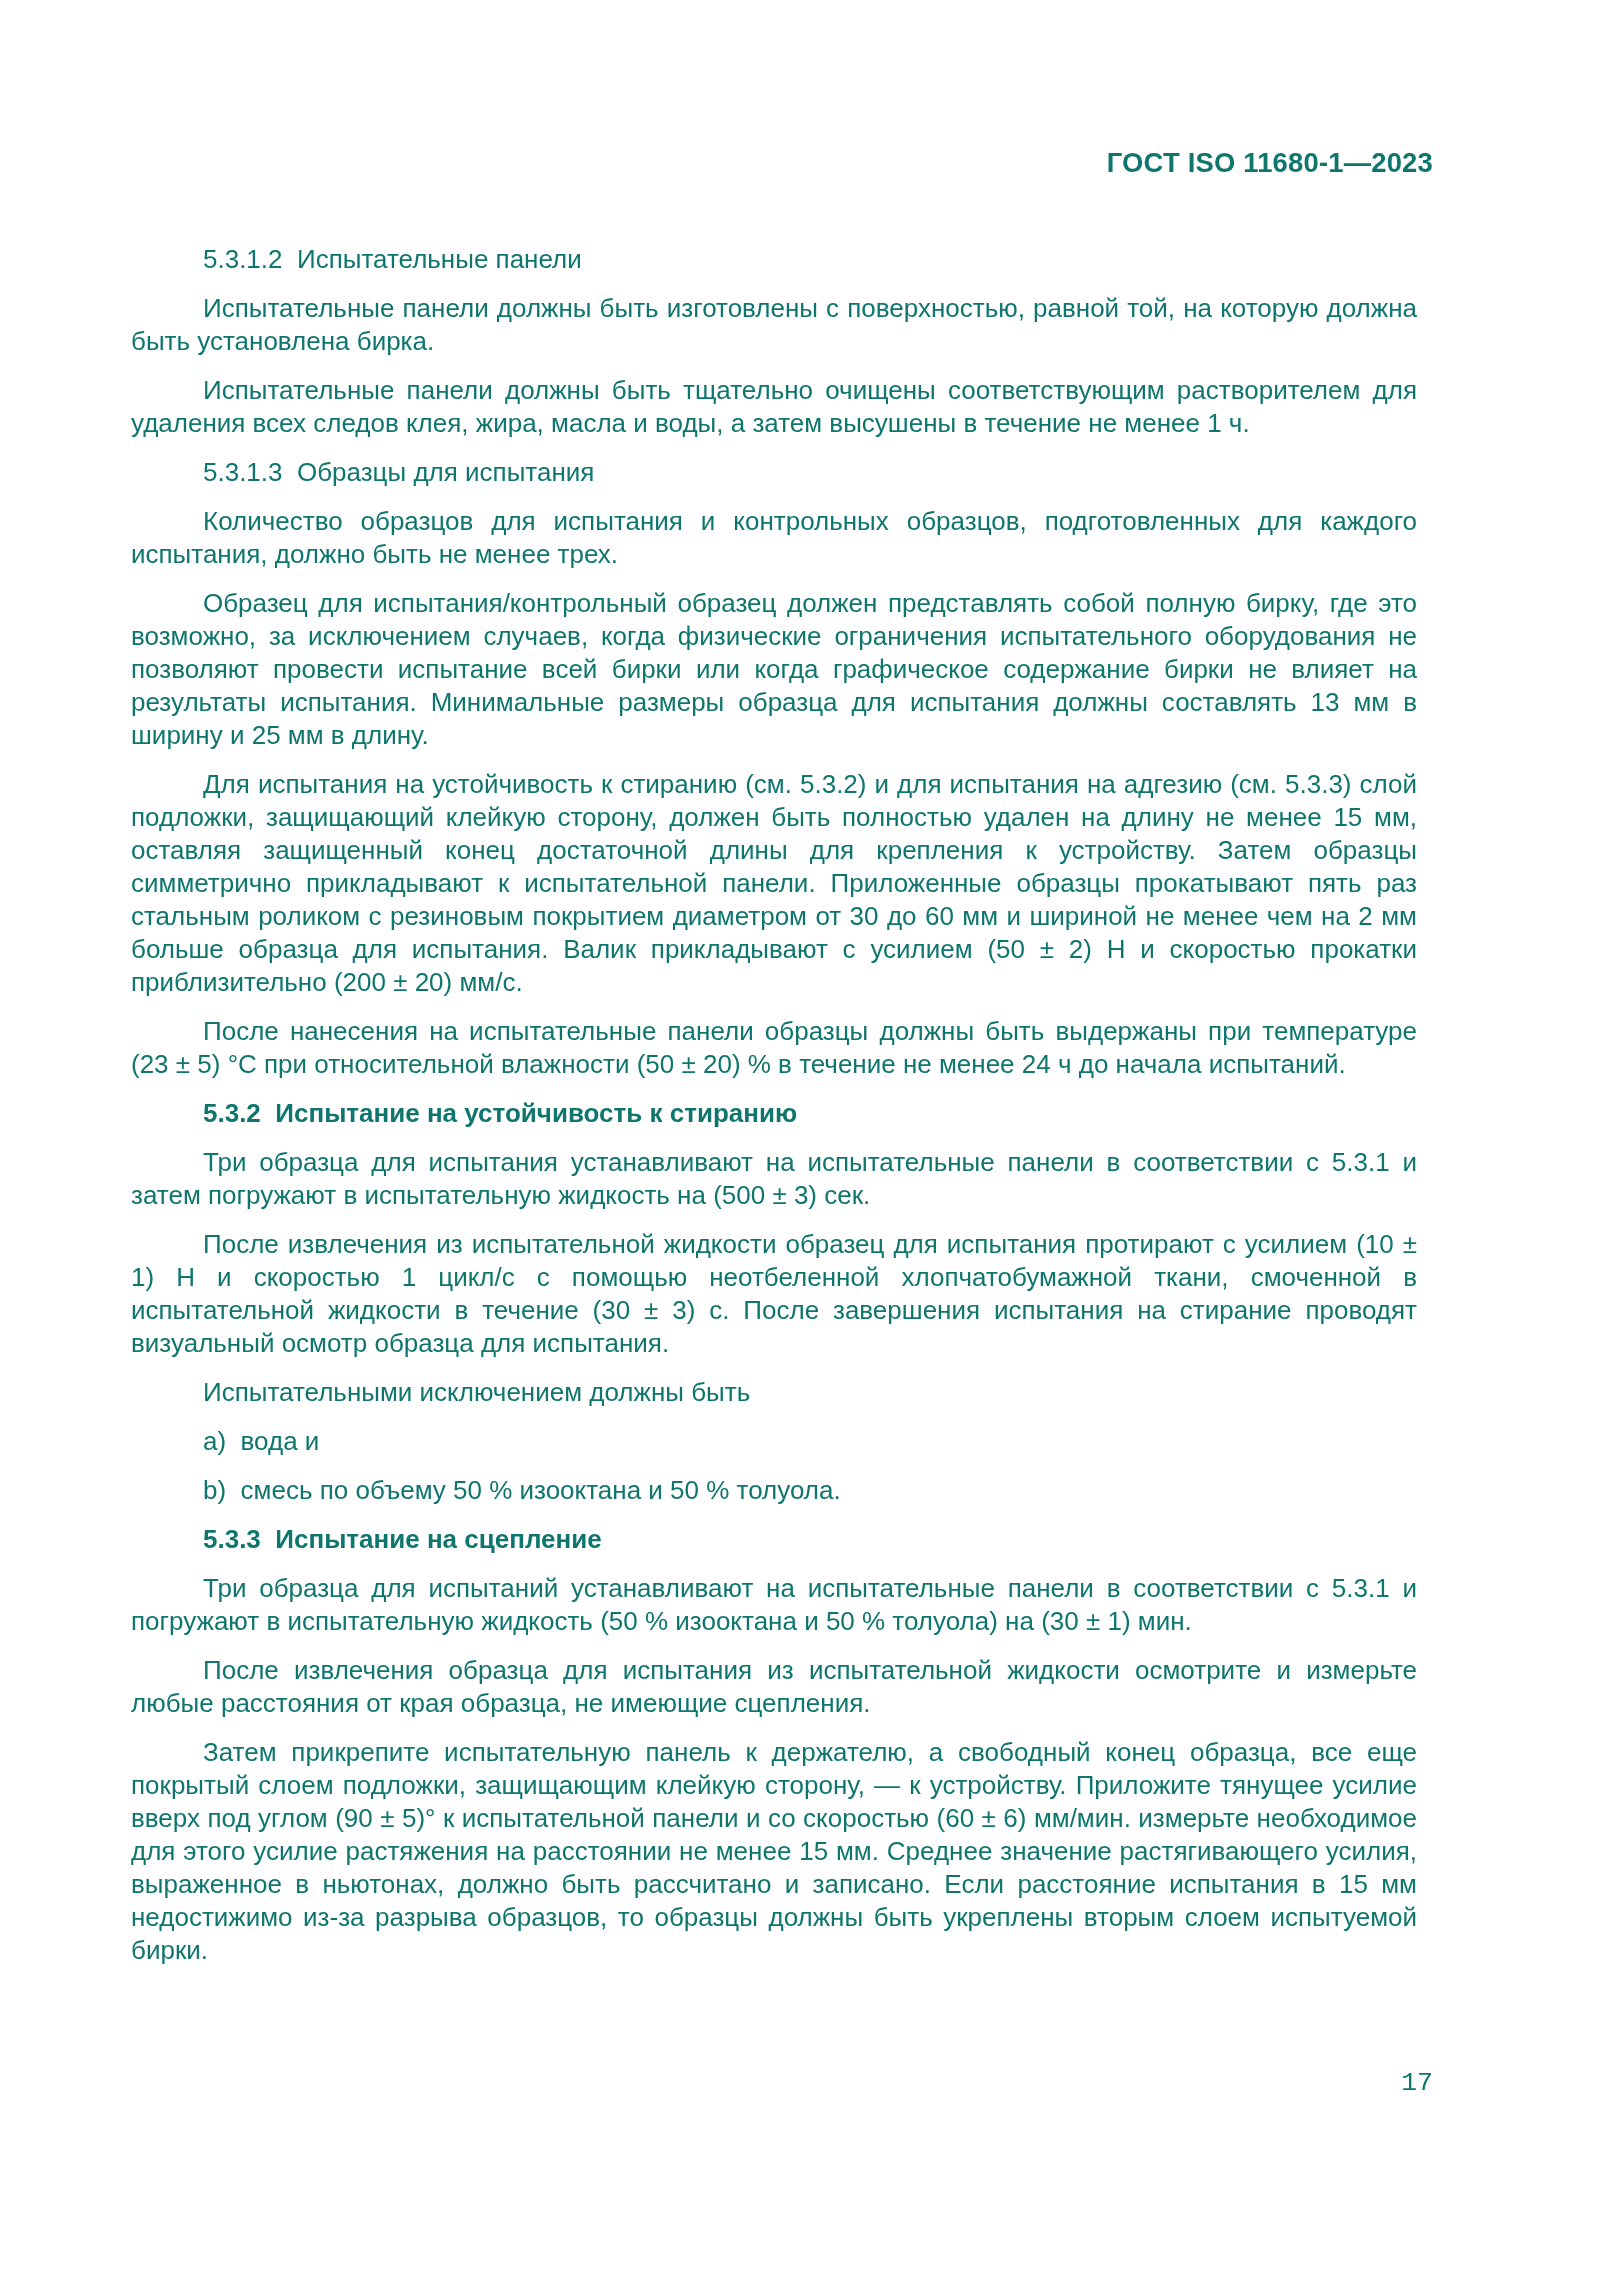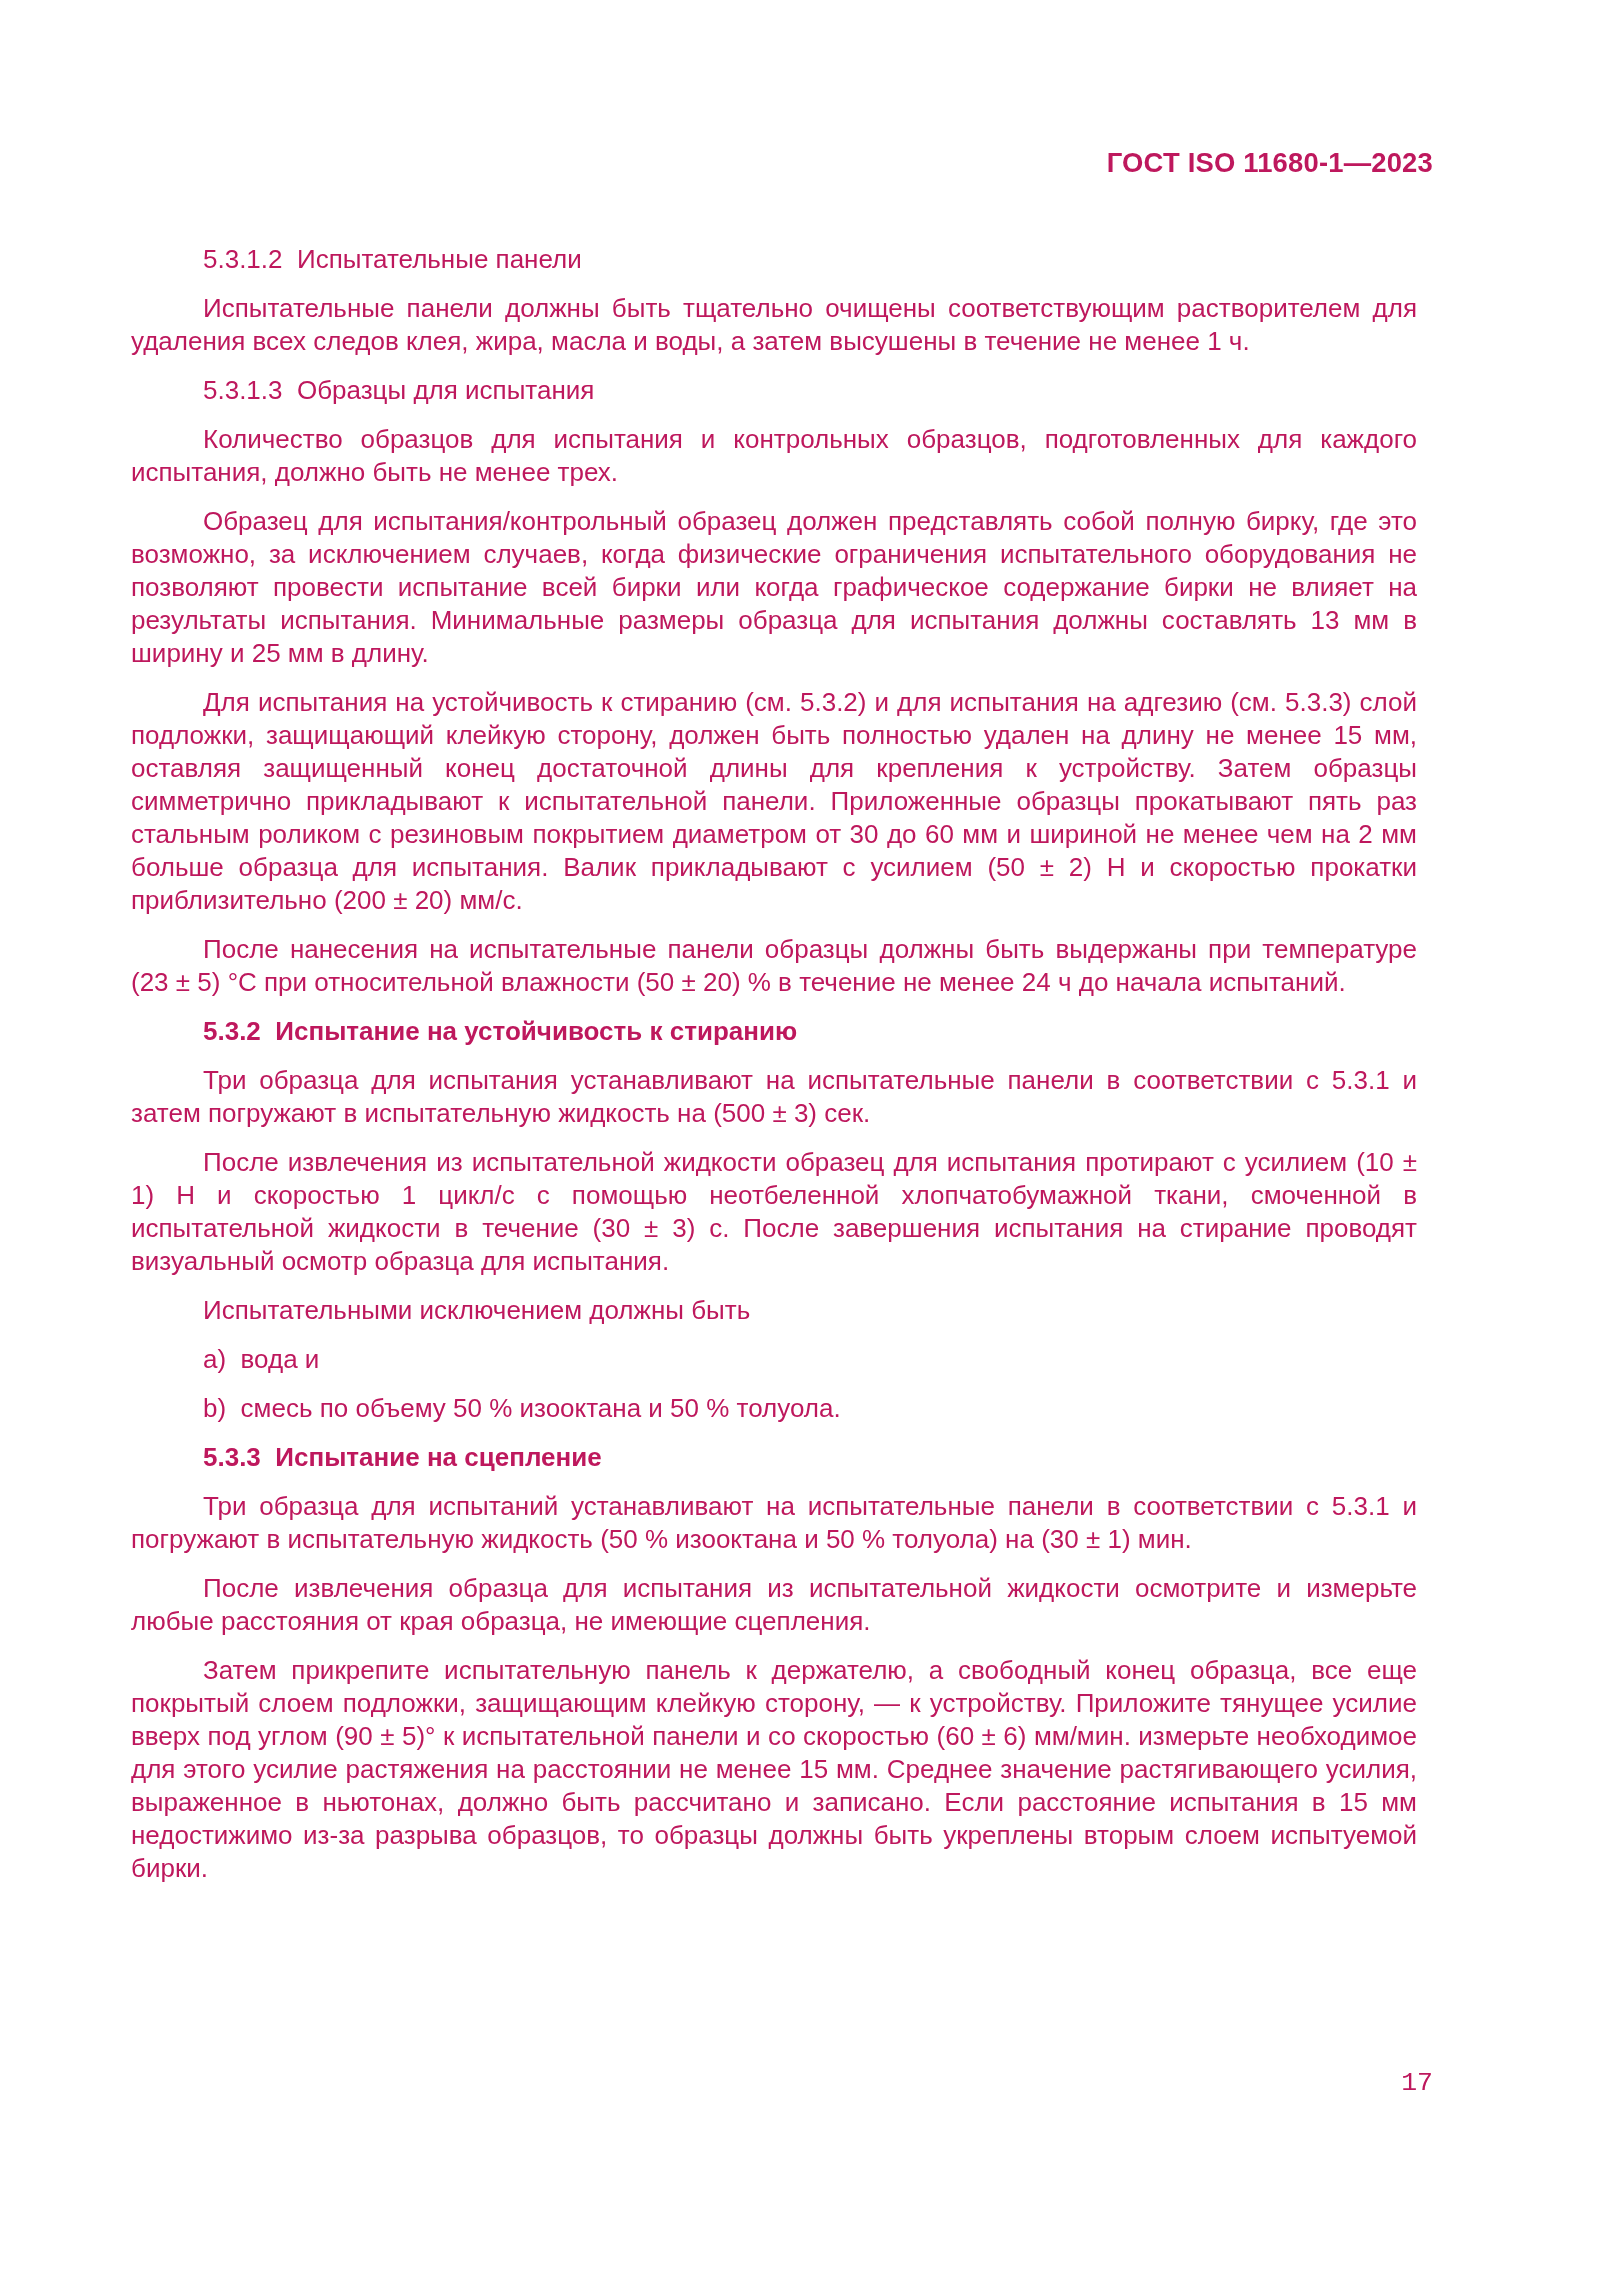--- a/index.html
+++ b/index.html
@@ -6,21 +6,21 @@
     margin: 0;
     padding: 0;
     background: #ffffff;
   }
   .page {
     position: relative;
     width: 1621px;
     height: 2293px;
     background: #ffffff;
     font-family: "Liberation Sans", sans-serif;
-    color: #be185d;
+    color: #0f766e;
     overflow: hidden;
   }
   .running-header {
     position: absolute;
     top: 147px;
     left: 115px;
     width: 1318px;
     text-align: right;
     font-size: 27.4px;
     font-weight: bold;
@@ -66,20 +66,21 @@
 <body>
 
 <div class="page">
 
   <div class="running-header">
     <span>ГОСТ ISO 11680-1—2023</span>
   </div>
 
   <div class="body-text">
     <p class="clause-title">5.3.1.2  Испытательные панели</p>
+    <p class="para">Испытательные панели должны быть изготовлены с поверхностью, равной той, на которую должна быть установлена бирка.</p>
     <p class="para">Испытательные панели должны быть тщательно очищены соответствующим растворителем для удаления всех следов клея, жира, масла и воды, а затем высушены в течение не менее 1 ч.</p>
     <p class="clause-title">5.3.1.3  Образцы для испытания</p>
     <p class="para">Количество образцов для испытания и контрольных образцов, подготовленных для каждого испытания, должно быть не менее трех.</p>
     <p class="para">Образец для испытания/контрольный образец должен представлять собой полную бирку, где это возможно, за исключением случаев, когда физические ограничения испытательного оборудования не позволяют провести испытание всей бирки или когда графическое содержание бирки не влияет на результаты испытания. Минимальные размеры образца для испытания должны составлять 13 мм в ширину и 25 мм в длину.</p>
     <p class="para">Для испытания на устойчивость к стиранию (см. 5.3.2) и для испытания на адгезию (см. 5.3.3) слой подложки, защищающий клейкую сторону, должен быть полностью удален на длину не менее 15 мм, оставляя защищенный конец достаточной длины для крепления к устройству. Затем образцы симметрично прикладывают к испытательной панели. Приложенные образцы прокатывают пять раз стальным роликом с резиновым покрытием диаметром от 30 до 60 мм и шириной не менее чем на 2 мм больше образца для испытания. Валик прикладывают с усилием (50 ± 2) Н и скоростью прокатки приблизительно (200 ± 20) мм/с.</p>
     <p class="para">После нанесения на испытательные панели образцы должны быть выдержаны при температуре (23 ± 5) °С при относительной влажности (50 ± 20) % в течение не менее 24 ч до начала испытаний.</p>
     <p class="clause-title bold">5.3.2  Испытание на устойчивость к стиранию</p>
     <p class="para">Три образца для испытания устанавливают на испытательные панели в соответствии с 5.3.1 и затем погружают в испытательную жидкость на (500 ± 3) сек.</p>
     <p class="para">После извлечения из испытательной жидкости образец для испытания протирают с усилием (10 ± 1) Н и скоростью 1 цикл/с с помощью неотбеленной хлопчатобумажной ткани, смоченной в испытательной жидкости в течение (30 ± 3) с. После завершения испытания на стирание проводят визуальный осмотр образца для испытания.</p>
     <p class="para">Испытательными исключением должны быть</p>

